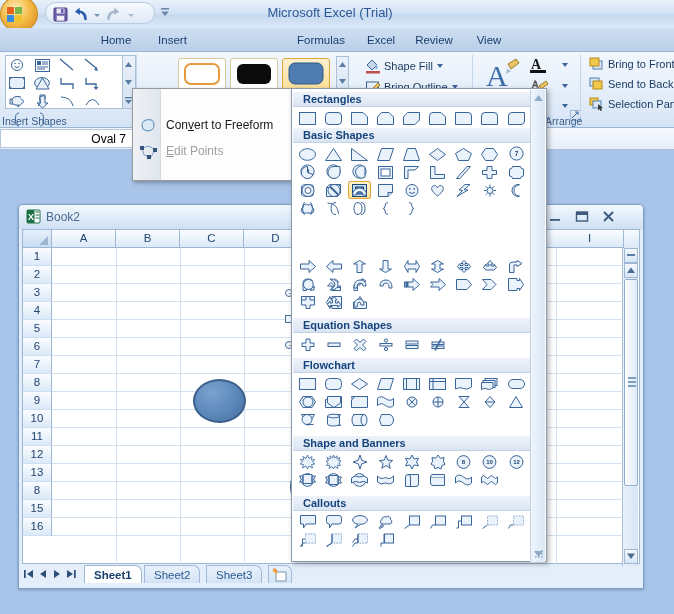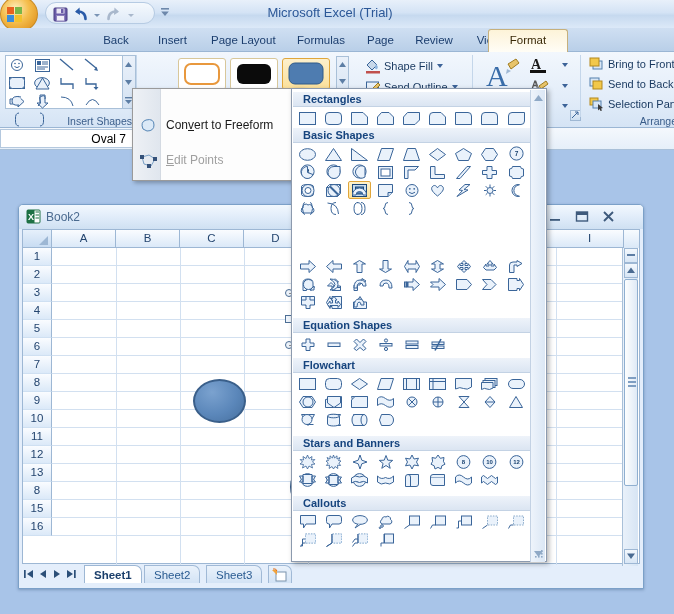--- a/index.html
+++ b/index.html
@@ -71,21 +71,21 @@
 
   
   #ribbon {
     left:0; top:52px; width:674px; height:76px;
     background: linear-gradient(to bottom,#f2f7fd 0%,#e3edf9 60%,#d5e4f5 100%);
     border-bottom:1px solid #9bb6d4;
   }
   .rgroup { top:0; height:76px; }
   .rgroup-sep { width:1px; height:62px; top:3px; background:#c4d6ea; }
   .rgroup-label {
-    bottom:1px; width:100%; text-align:right;
+    bottom:1px; width:100%; text-align:left;
     font-size:10.5px; color:#3a5d8a;
   }
 
   
   #ins-shapes { left:2px; width:130px; }
   #ins-gal {
     left:3px; top:3px; width:118px; height:54px;
     background:#ffffff; border:1px solid #a9c0d8;
   }
   .sh-row { height:18px; }
@@ -352,28 +352,26 @@
       <rect x="3" y="4" width="8" height="1.6" fill="#6d88ab"></rect>
       <path d="M3.2 7.5 L10.8 7.5 L7 12 Z" fill="#6d88ab"></path>
     </svg>
   </div>
 
   <div class="abs" id="apptitle">Microsoft Excel (Trial)</div>
 
 </div>
 
 <div class="abs" id="tabstrip">
-  <div class="abs tab" style="left:92px;width:48px">Back</div>
+  <div class="abs tab" style="left:92px;width:48px">Home</div>
   <div class="abs tab" style="left:148px;width:49px">Insert</div>
-  <div class="abs tab" style="left:203px;width:80px">Page Layout</div>
   <div class="abs tab" style="left:289px;width:64px">Formulas</div>
-  <div class="abs tab" style="left:359px;width:42px">Page</div>
+  <div class="abs tab" style="left:359px;width:42px">Excel</div>
   <div class="abs tab" style="left:407px;width:54px">Review</div>
   <div class="abs tab" style="left:467px;width:44px">View</div>
-  <div class="abs tab active" style="left:488px;width:80px;top:1px;height:23px">Format</div>
 </div>
 
 <div class="abs" id="ribbon">
 
   <div class="abs rgroup" id="ins-shapes">
     <div class="abs" id="ins-gal">
       <div class="sh-row">
         <span class="sh-cell">
           <svg width="14" height="14" viewBox="0 0 14 14" style="margin:2px auto">
               <circle cx="7" cy="7" r="5.5" fill="none" stroke="#3a6599"></circle>
@@ -545,21 +543,21 @@
         </svg>
       </span><span class="fill-txt">Shape Fill</span><span class="dd-caret"></span>
     </div>
     <div class="abs fillrow" style="top:27px">
       <span class="fill-ico">
         <svg width="18" height="16" viewBox="0 0 18 16">
           <rect x="2.5" y="3" width="12" height="8" fill="none" stroke="#3a6599"></rect>
           <path d="M9 9 l5 -5 l2 2 l-5 5 z" fill="#e8c46a" stroke="#a07c20"></path>
           <rect x="2" y="13" width="14" height="2.5" fill="#c0504d"></rect>
         </svg>
-      </span><span class="fill-txt">Send Outline</span><span class="dd-caret"></span>
+      </span><span class="fill-txt">Bring Outline</span><span class="dd-caret"></span>
     </div>
   </div>
   <div class="abs rgroup-sep" style="left:472px"></div>
 
   <div class="abs rgroup" id="wordart">
     <div class="abs" style="left:4px;top:4px;width:42px;height:40px">
       <svg width="42" height="40" viewBox="0 0 42 40">
         <text x="4" y="30" font-family="Liberation Serif, serif" font-size="30" fill="#3a6da9">A</text>
         <path d="M26 8 l8 -5 l3 4 l-8 6 z" fill="#e8c46a" stroke="#a07c20"></path>
         <path d="M25 13 l4 2 l-5 3 z" fill="#9fb8d4"></path>
@@ -786,21 +784,21 @@
 
   <div class="abs mi" style="top:25px">
     <span class="abs mi-ico">
       <svg width="22" height="18" viewBox="0 0 22 18">
         <path d="M5 12 Q2 5 8 3 Q16 1 16 8 Q16 14 9 14 Z" fill="#dbe9f7" stroke="#5585b5"></path>
       </svg>
     </span>
     <span class="abs mi-txt">Con<span class="uline">v</span>ert to Freeform</span>
   </div>
 
-  <div class="abs mi disabled" style="top:60px">
+  <div class="abs mi disabled" style="top:51px">
     <span class="abs mi-ico">
       <svg width="22" height="18" viewBox="0 0 22 18">
         <path d="M4 5 L11 3 L17 7 L13 14 L6 12 Z" fill="none" stroke="#7aa0c6"></path>
         <rect x="2" y="3" width="4" height="4" fill="#35527a"></rect>
         <rect x="15" y="5" width="4" height="4" fill="#35527a"></rect>
         <rect x="9" y="12" width="4" height="4" fill="#35527a"></rect>
       </svg>
     </span>
     <span class="abs mi-txt"><span class="uline">E</span>dit Points</span>
   </div>
@@ -1202,21 +1200,21 @@
         </svg></span>
     <span class="gcell"><svg width="15" height="12" viewBox="0 0 15 12" style="margin:3px auto">
           <path d="M3 .5 H12 A3 5.5 0 0 1 12 11.5 H3 A3 5.5 0 0 1 3 .5 Z" fill="#eaf2fb" stroke="#3a6599"></path>
           <path d="M12 .5 A3 5.5 0 0 0 12 11.5" fill="none" stroke="#3a6599"></path>
         </svg></span>
     <span class="gcell"><svg width="14" height="12" viewBox="0 0 14 12" style="margin:3px auto">
           <path d="M2.5 .5 H10 A4.5 5.5 0 0 1 10 11.5 H2.5 L.5 6 Z" fill="#eaf2fb" stroke="#3a6599"></path>
         </svg></span>
   </div>
 
-  <div class="abs gal-hdr" style="top:346px">Stars and Banners</div>
+  <div class="abs gal-hdr" style="top:346px">Shape and Banners</div>
   <div class="abs gal-row" style="top:364px">
     <span class="gcell"><svg width="15" height="14" viewBox="0 0 15 14" style="margin:2px auto">
           <path d="M7.5 0 L9 3.5 L12 1.5 L11.5 5 L14.8 4.5 L12.5 7 L15 9 L11.5 9.5 L12.5 13 L9 11 L7.5 14 L6 11 L2.5 13 L3.5 9.5 L0 9 L2.5 7 L0.2 4.5 L3.5 5 L3 1.5 L6 3.5 Z" fill="#eaf2fb" stroke="#3a6599" stroke-width=".8"></path>
         </svg></span>
     <span class="gcell"><svg width="15" height="14" viewBox="0 0 15 14" style="margin:2px auto">
           <path d="M7.5 0 L8.6 3 L11 .8 L11 4 L14 2.5 L12.5 5.5 L15 6 L12.8 8 L14.6 10.5 L11.5 10.2 L11.8 13.5 L9 11.5 L7.5 14 L6 11.5 L3.2 13.5 L3.5 10.2 L.4 10.5 L2.2 8 L0 6 L2.5 5.5 L1 2.5 L4 4 L4 .8 L6.4 3 Z" fill="#eaf2fb" stroke="#3a6599" stroke-width=".8"></path>
         </svg></span>
     <span class="gcell"><svg width="14" height="14" viewBox="0 0 14 14" style="margin:2px auto">
           <path d="M7 0 L8.8 5.2 L14 7 L8.8 8.8 L7 14 L5.2 8.8 L0 7 L5.2 5.2 Z" fill="#eaf2fb" stroke="#3a6599"></path>
         </svg></span>

